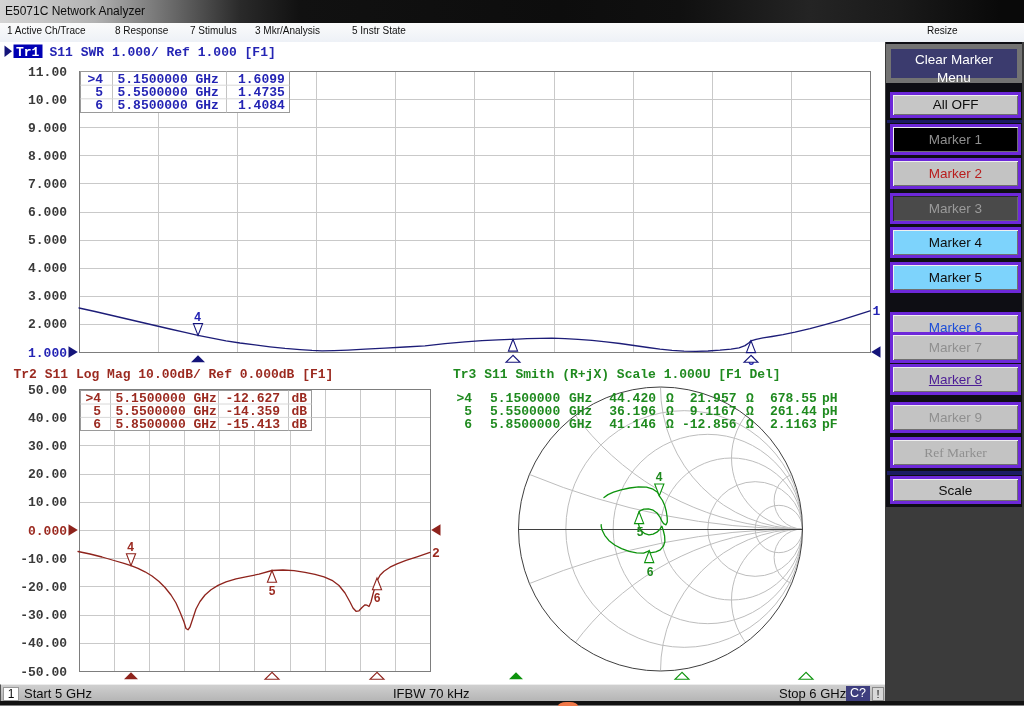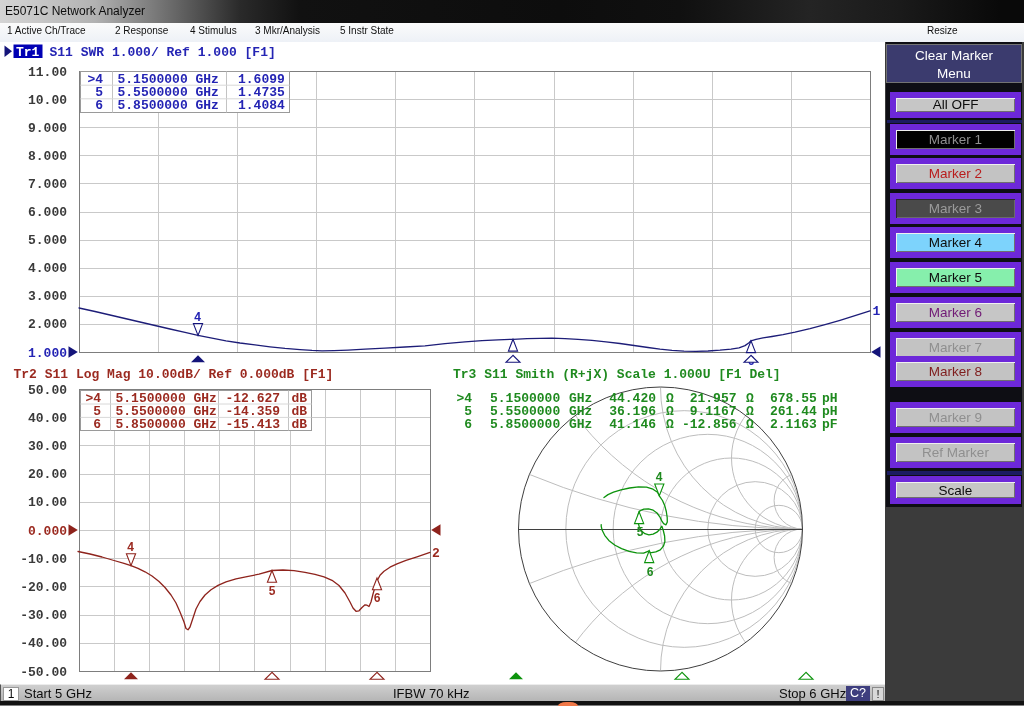--- a/index.html
+++ b/index.html
@@ -2,32 +2,32 @@
 <html><head><meta charset="utf-8"><style>
 *{margin:0;padding:0;box-sizing:border-box}
 body{width:1024px;height:706px;position:relative;overflow:hidden;font-family:"Liberation Sans",sans-serif;background:#fff}
 .titlebar{position:absolute;left:0;top:0;width:1024px;height:23px;
  background:linear-gradient(90deg,#d4d4d4 0,#cbcbcb 28px,#b2b2b2 95px,#707070 165px,#2a2a2a 240px,#111111 300px,#0d0d0d 560px,#101010 680px,#242424 810px,#1a1a1a 900px,#090909 1000px);
  color:#0d0d0d;font-size:12px;line-height:23px;padding-left:5px}
 .menubar{position:absolute;left:0;top:23px;width:1024px;height:22px;background:linear-gradient(#fbfbfb,#ecf0f6);border-bottom:1px solid #9aa0ac;font-size:10px;color:#111}
 .menubar span{position:absolute;top:2px}
 .screen{position:absolute;left:0;top:42px;width:885px;height:642px;background:#fff}
 .sidebar{position:absolute;left:885px;top:42px;width:139px;height:664px;background:#3b3b3b}
-.sbtn{position:absolute;left:890px;width:131px;border:6px solid #6d28d9;font-size:13.5px;text-align:center;display:flex;align-items:center;justify-content:center}
+.sbtn{position:absolute;left:890px;width:131px;border:3px solid #6d28d9;font-size:13.5px;text-align:center;display:flex;align-items:center;justify-content:center}
 .statusbar{position:absolute;left:0;top:684px;width:885px;height:17px;background:linear-gradient(#cfcfcf,#b5b5b5);border-top:1px solid #ececec;border-left:1px solid #555;font-size:13px;color:#0d0d0d}
 .bstrip{position:absolute;left:0;top:701px;width:1024px;height:3.5px;background:#121212}
 .bstrip2{position:absolute;left:0;top:704.5px;width:1024px;height:1.5px;background:#7f7f7f}
 </style></head><body>
 <div class="titlebar">E5071C Network Analyzer</div>
 <div class="menubar">
 <span style="left:7px">1 Active Ch/Trace</span>
-<span style="left:115px">2 Response</span>
-<span style="left:190px">4 Stimulus</span>
+<span style="left:115px">8 Response</span>
+<span style="left:190px">7 Stimulus</span>
 <span style="left:255px">3 Mkr/Analysis</span>
-<span style="left:340px">5 Instr State</span>
+<span style="left:352px">5 Instr State</span>
 <span style="left:927px">Resize</span>
 </div>
 <div class="screen"></div>
 <div class="sidebar"></div>
 <svg width="885" height="642" viewBox="0 42 885 642" style="position:absolute;left:0;top:42px">
     <line x1="158.5" y1="71" x2="158.5" y2="352" stroke="#c9c9c9" stroke-width="1"></line>
     <line x1="237.5" y1="71" x2="237.5" y2="352" stroke="#c9c9c9" stroke-width="1"></line>
     <line x1="316.5" y1="71" x2="316.5" y2="352" stroke="#c9c9c9" stroke-width="1"></line>
     <line x1="395.5" y1="71" x2="395.5" y2="352" stroke="#c9c9c9" stroke-width="1"></line>
     <line x1="474.5" y1="71" x2="474.5" y2="352" stroke="#c9c9c9" stroke-width="1"></line>
@@ -203,33 +203,33 @@
     <text x="659" y="481" fill="#1f8a1f" font-size="12" text-anchor="middle" font-family="Liberation Mono, monospace" font-weight="bold">4</text>
     <path d="M639.1,511.8 L634.5,523.6 L643.7,523.6 Z" stroke="#0d930d" fill="#ffffff" stroke-width="1.1"></path>
     <text x="640" y="536" fill="#1f8a1f" font-size="12" text-anchor="middle" font-family="Liberation Mono, monospace" font-weight="bold">5</text>
     <path d="M649.2,550.8 L644.6,562.6 L653.8,562.6 Z" stroke="#0d930d" fill="#ffffff" stroke-width="1.1"></path>
     <text x="650" y="576" fill="#1f8a1f" font-size="12" text-anchor="middle" font-family="Liberation Mono, monospace" font-weight="bold">6</text>
     <path d="M516,672.3 L509,679.3 L523,679.3 Z" stroke="none" fill="#0d930d" stroke-width="1"></path>
     <path d="M682,672.3 L675,679.3 L689,679.3 Z" stroke="#0d930d" fill="#ffffff" stroke-width="1.1"></path>
     <path d="M806,672.3 L799,679.3 L813,679.3 Z" stroke="#0d930d" fill="#ffffff" stroke-width="1.1"></path>
   </svg>
 <div style="position:absolute;left:886px;top:42px;width:136px;height:465px;background:#0e0e14"></div>
-<div style="position:absolute;left:886px;top:44px;width:136px;height:39px;background:#3b3b6e;border:1px solid #737373;box-sizing:border-box;color:#fff;font-size:13.5px;text-align:center;line-height:18px;padding-top:2px">Clear Marker<br>Menu</div>
+<div style="position:absolute;left:886px;top:44px;width:136px;height:39px;background:#3b3b6e;border:5px solid #737373;box-sizing:border-box;color:#fff;font-size:13.5px;text-align:center;line-height:18px;padding-top:2px">Clear Marker<br>Menu</div>
 <div class="sbtn" style="top:91.5px;height:26px;background:#c6c6c6;color:#0d0d0d;box-shadow:inset 1px 1px 0 #f0f0f0,inset -1px -1px 0 #6f6f6f;">All OFF</div>
 <div style="position:absolute;left:887px;top:119.5px;width:135px;height:3px;background:#1b1b62"></div>
 <div class="sbtn" style="top:124.3px;height:31px;background:#000000;color:#8f8f8f;box-shadow:inset 1px 1px 0 #efefef,inset -1px -1px 0 #6f6f6f;">Marker 1</div>
 <div class="sbtn" style="top:157.8px;height:31px;background:#c3c3c3;color:#b91c1c;box-shadow:inset 1px 1px 0 #efefef,inset -1px -1px 0 #6f6f6f;">Marker 2</div>
 <div class="sbtn" style="top:192.8px;height:31px;background:#4a4a4a;color:#9b9b9b;box-shadow:inset 1px 1px 0 #2a2a2a,inset -1px -1px 0 #6a6a6a;">Marker 3</div>
 <div class="sbtn" style="top:227.1px;height:31px;background:#7dd3fc;color:#0d0d0d;box-shadow:inset 1px 1px 0 #f0f0f0,inset -1px -1px 0 #6f6f6f;">Marker 4</div>
-<div class="sbtn" style="top:262px;height:31px;background:#86efac;color:#0d0d0d;box-shadow:inset 1px 1px 0 #f0f0f0,inset -1px -1px 0 #6f6f6f;">Marker 5</div>
-<div class="sbtn" style="top:297px;height:31px;background:#c6c6c6;color:#701a75;box-shadow:inset 1px 1px 0 #f0f0f0,inset -1px -1px 0 #6f6f6f;">Marker 6</div>
+<div class="sbtn" style="top:262px;height:31px;background:#7dd3fc;color:#0d0d0d;box-shadow:inset 1px 1px 0 #f0f0f0,inset -1px -1px 0 #6f6f6f;">Marker 5</div>
+<div class="sbtn" style="top:312px;height:31px;background:#c6c6c6;color:#1d4ed8;box-shadow:inset 1px 1px 0 #f0f0f0,inset -1px -1px 0 #6f6f6f;">Marker 6</div>
 <div class="sbtn" style="top:332px;height:31px;background:#c3c3c3;color:#8f8f8f;box-shadow:inset 1px 1px 0 #efefef,inset -1px -1px 0 #6f6f6f;">Marker 7</div>
-<div class="sbtn" style="top:356px;height:31px;background:#c3c3c3;color:#7f1d1d;box-shadow:inset 1px 1px 0 #efefef,inset -1px -1px 0 #6f6f6f;">Marker 8</div>
+<div class="sbtn" style="top:364px;height:31px;background:#c3c3c3;color:#4c1d95;box-shadow:inset 1px 1px 0 #efefef,inset -1px -1px 0 #6f6f6f;text-decoration:underline;">Marker 8</div>
 <div class="sbtn" style="top:402.2px;height:31px;background:#c3c3c3;color:#8f8f8f;box-shadow:inset 1px 1px 0 #efefef,inset -1px -1px 0 #6f6f6f;">Marker 9</div>
-<div class="sbtn" style="top:437.2px;height:31px;background:#c3c3c3;color:#8f8f8f;box-shadow:inset 1px 1px 0 #efefef,inset -1px -1px 0 #6f6f6f;">Ref Marker</div>
+<div class="sbtn" style="top:437.2px;height:31px;background:#c3c3c3;color:#8f8f8f;box-shadow:inset 1px 1px 0 #efefef,inset -1px -1px 0 #6f6f6f;font-family:Liberation Serif, serif;">Ref Marker</div>
 <div style="position:absolute;left:887px;top:471.3px;width:135px;height:3.5px;background:#1b1b62"></div>
 <div class="sbtn" style="top:476.4px;height:28px;background:#c6c6c6;color:#0d0d0d;box-shadow:inset 1px 1px 0 #f0f0f0,inset -1px -1px 0 #6f6f6f;">Scale</div>
 <div class="statusbar">
 <span style="position:absolute;left:2px;top:1.5px;width:16px;height:14px;background:#fff;border:1px solid #999;text-align:center;line-height:13px;font-size:12px">1</span>
 <span style="position:absolute;left:23px;top:1px">Start 5 GHz</span>
 <span style="position:absolute;left:392px;top:1px">IFBW 70 kHz</span>
 <span style="position:absolute;left:778px;top:1px">Stop 6 GHz</span>
 <span style="position:absolute;left:845px;top:1px;width:24px;height:15px;background:#3e3e7e;color:#fff;text-align:center;font-size:12.5px;line-height:15px">C?</span>
 <span style="position:absolute;left:871px;top:1.5px;width:12px;height:14px;background:#d8d8d8;border:1px solid #8a8a8a;text-align:center;line-height:13px;font-size:11px">!</span>
 </div>

